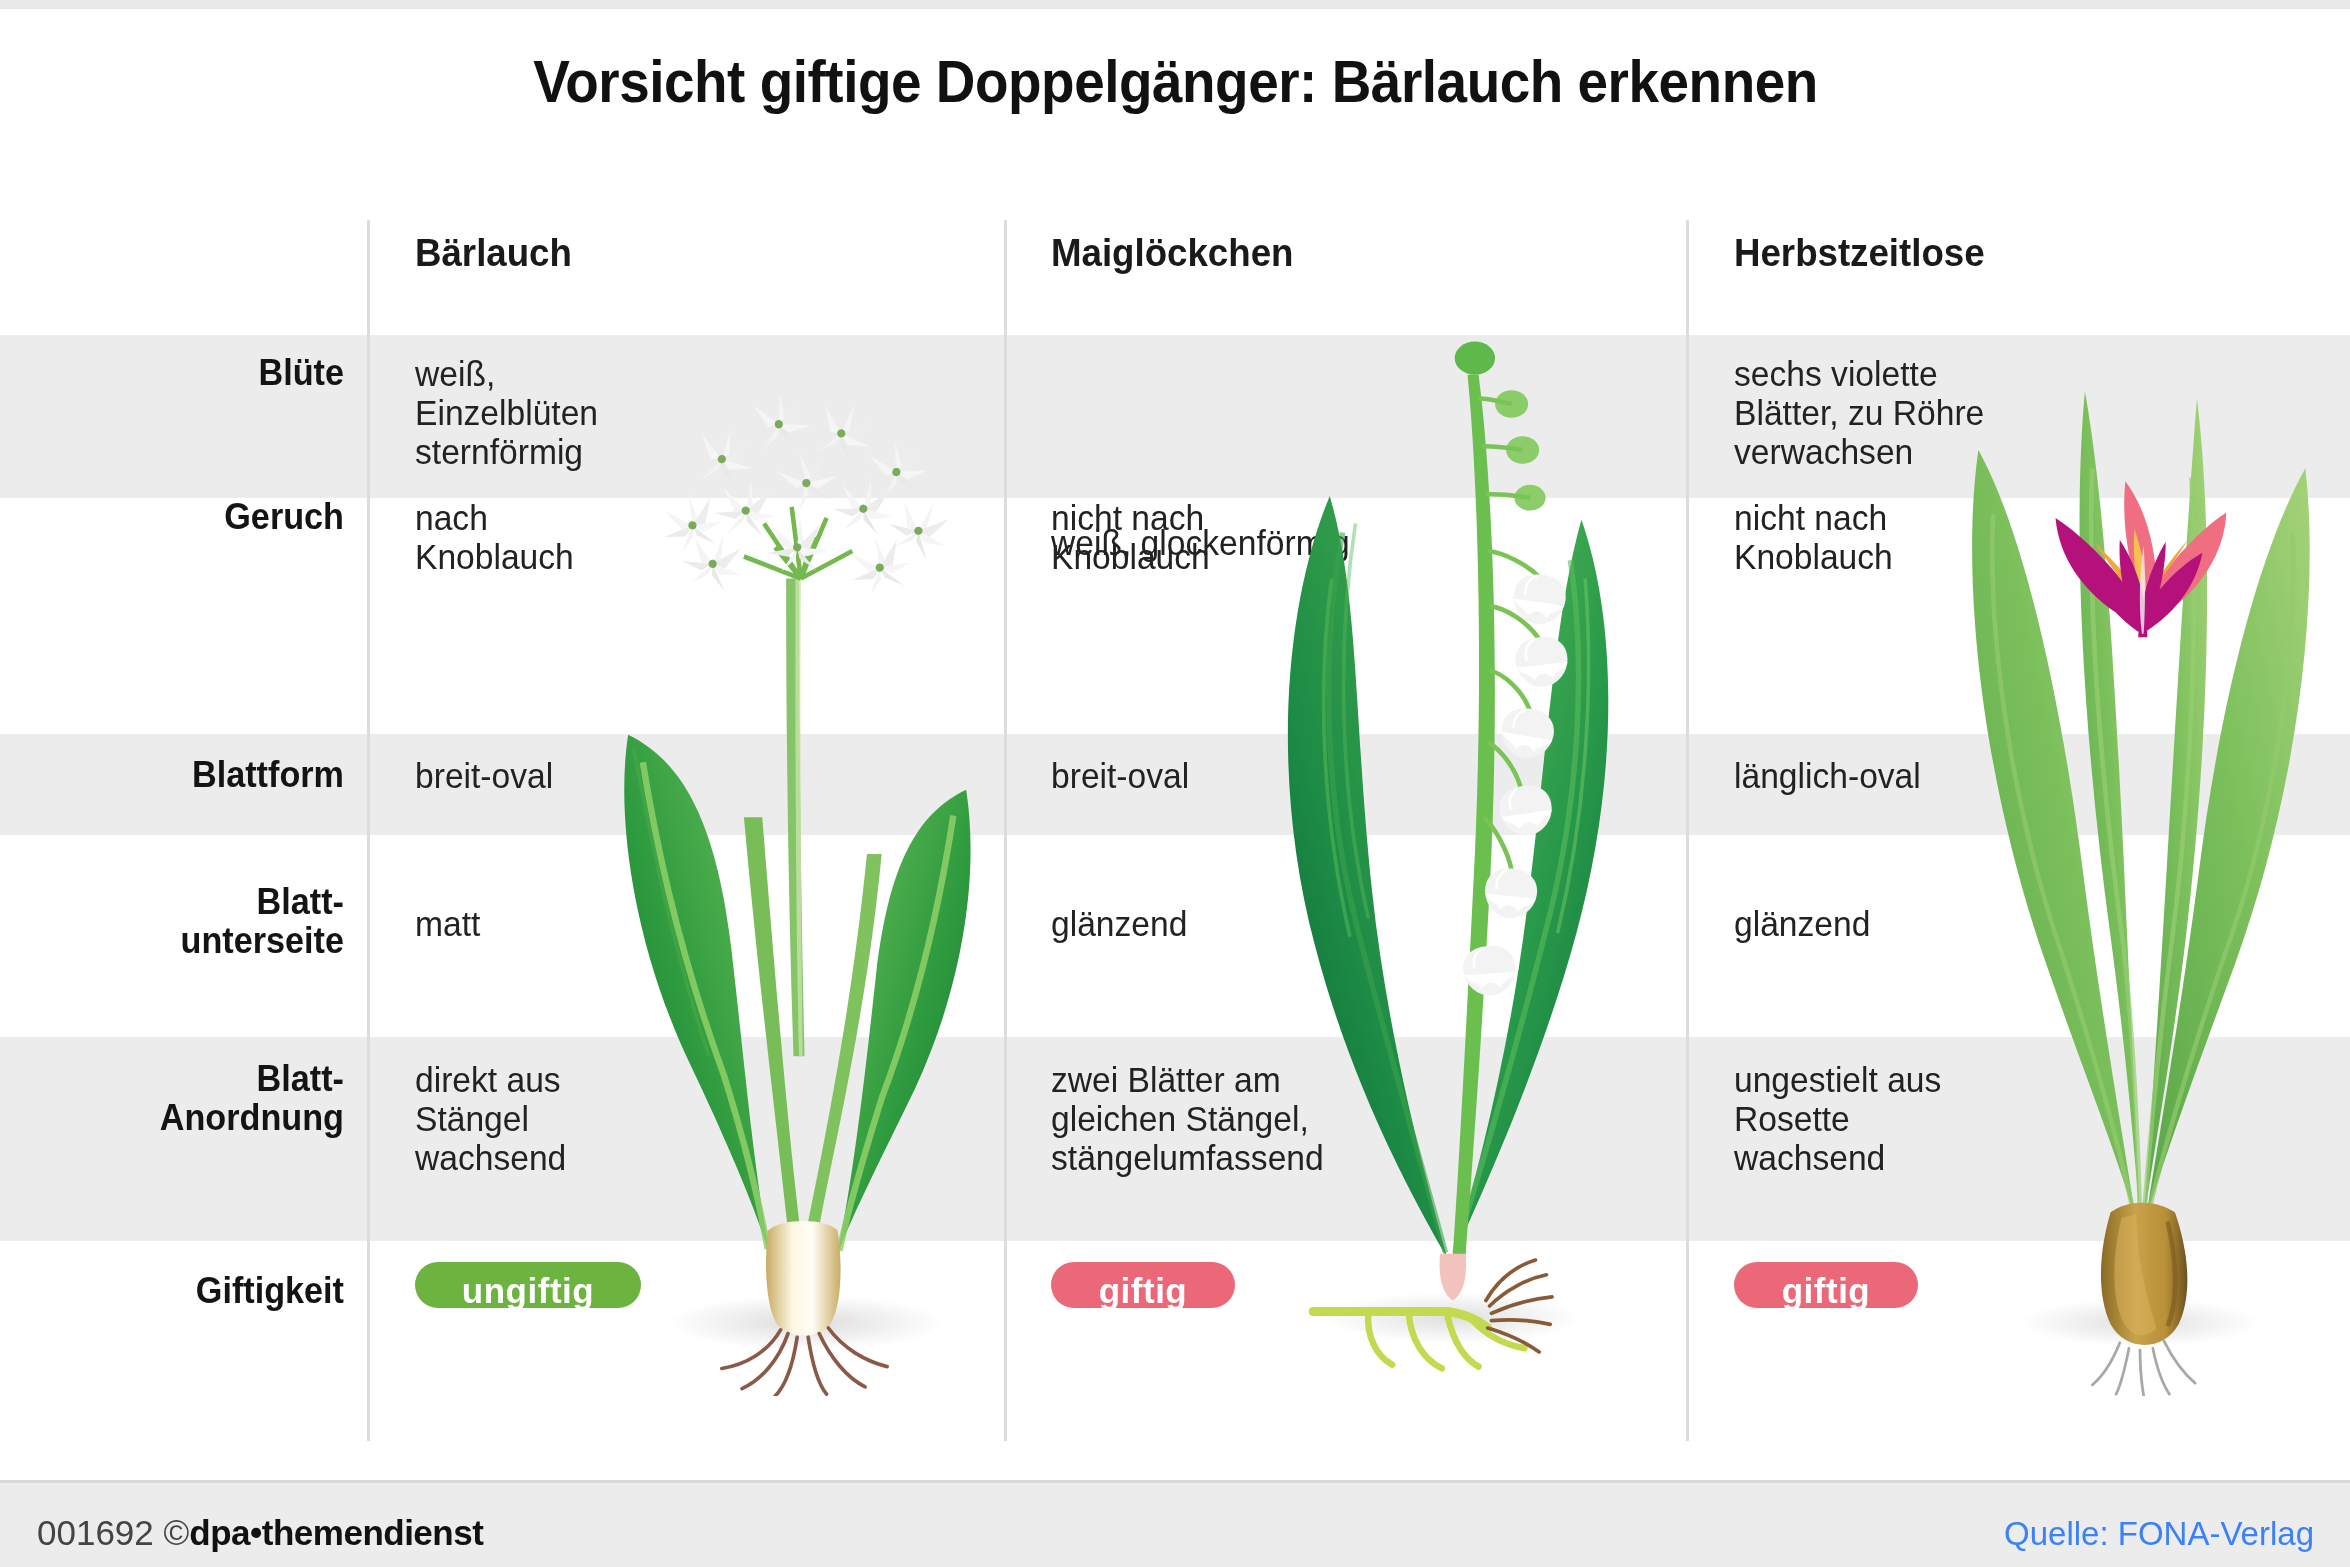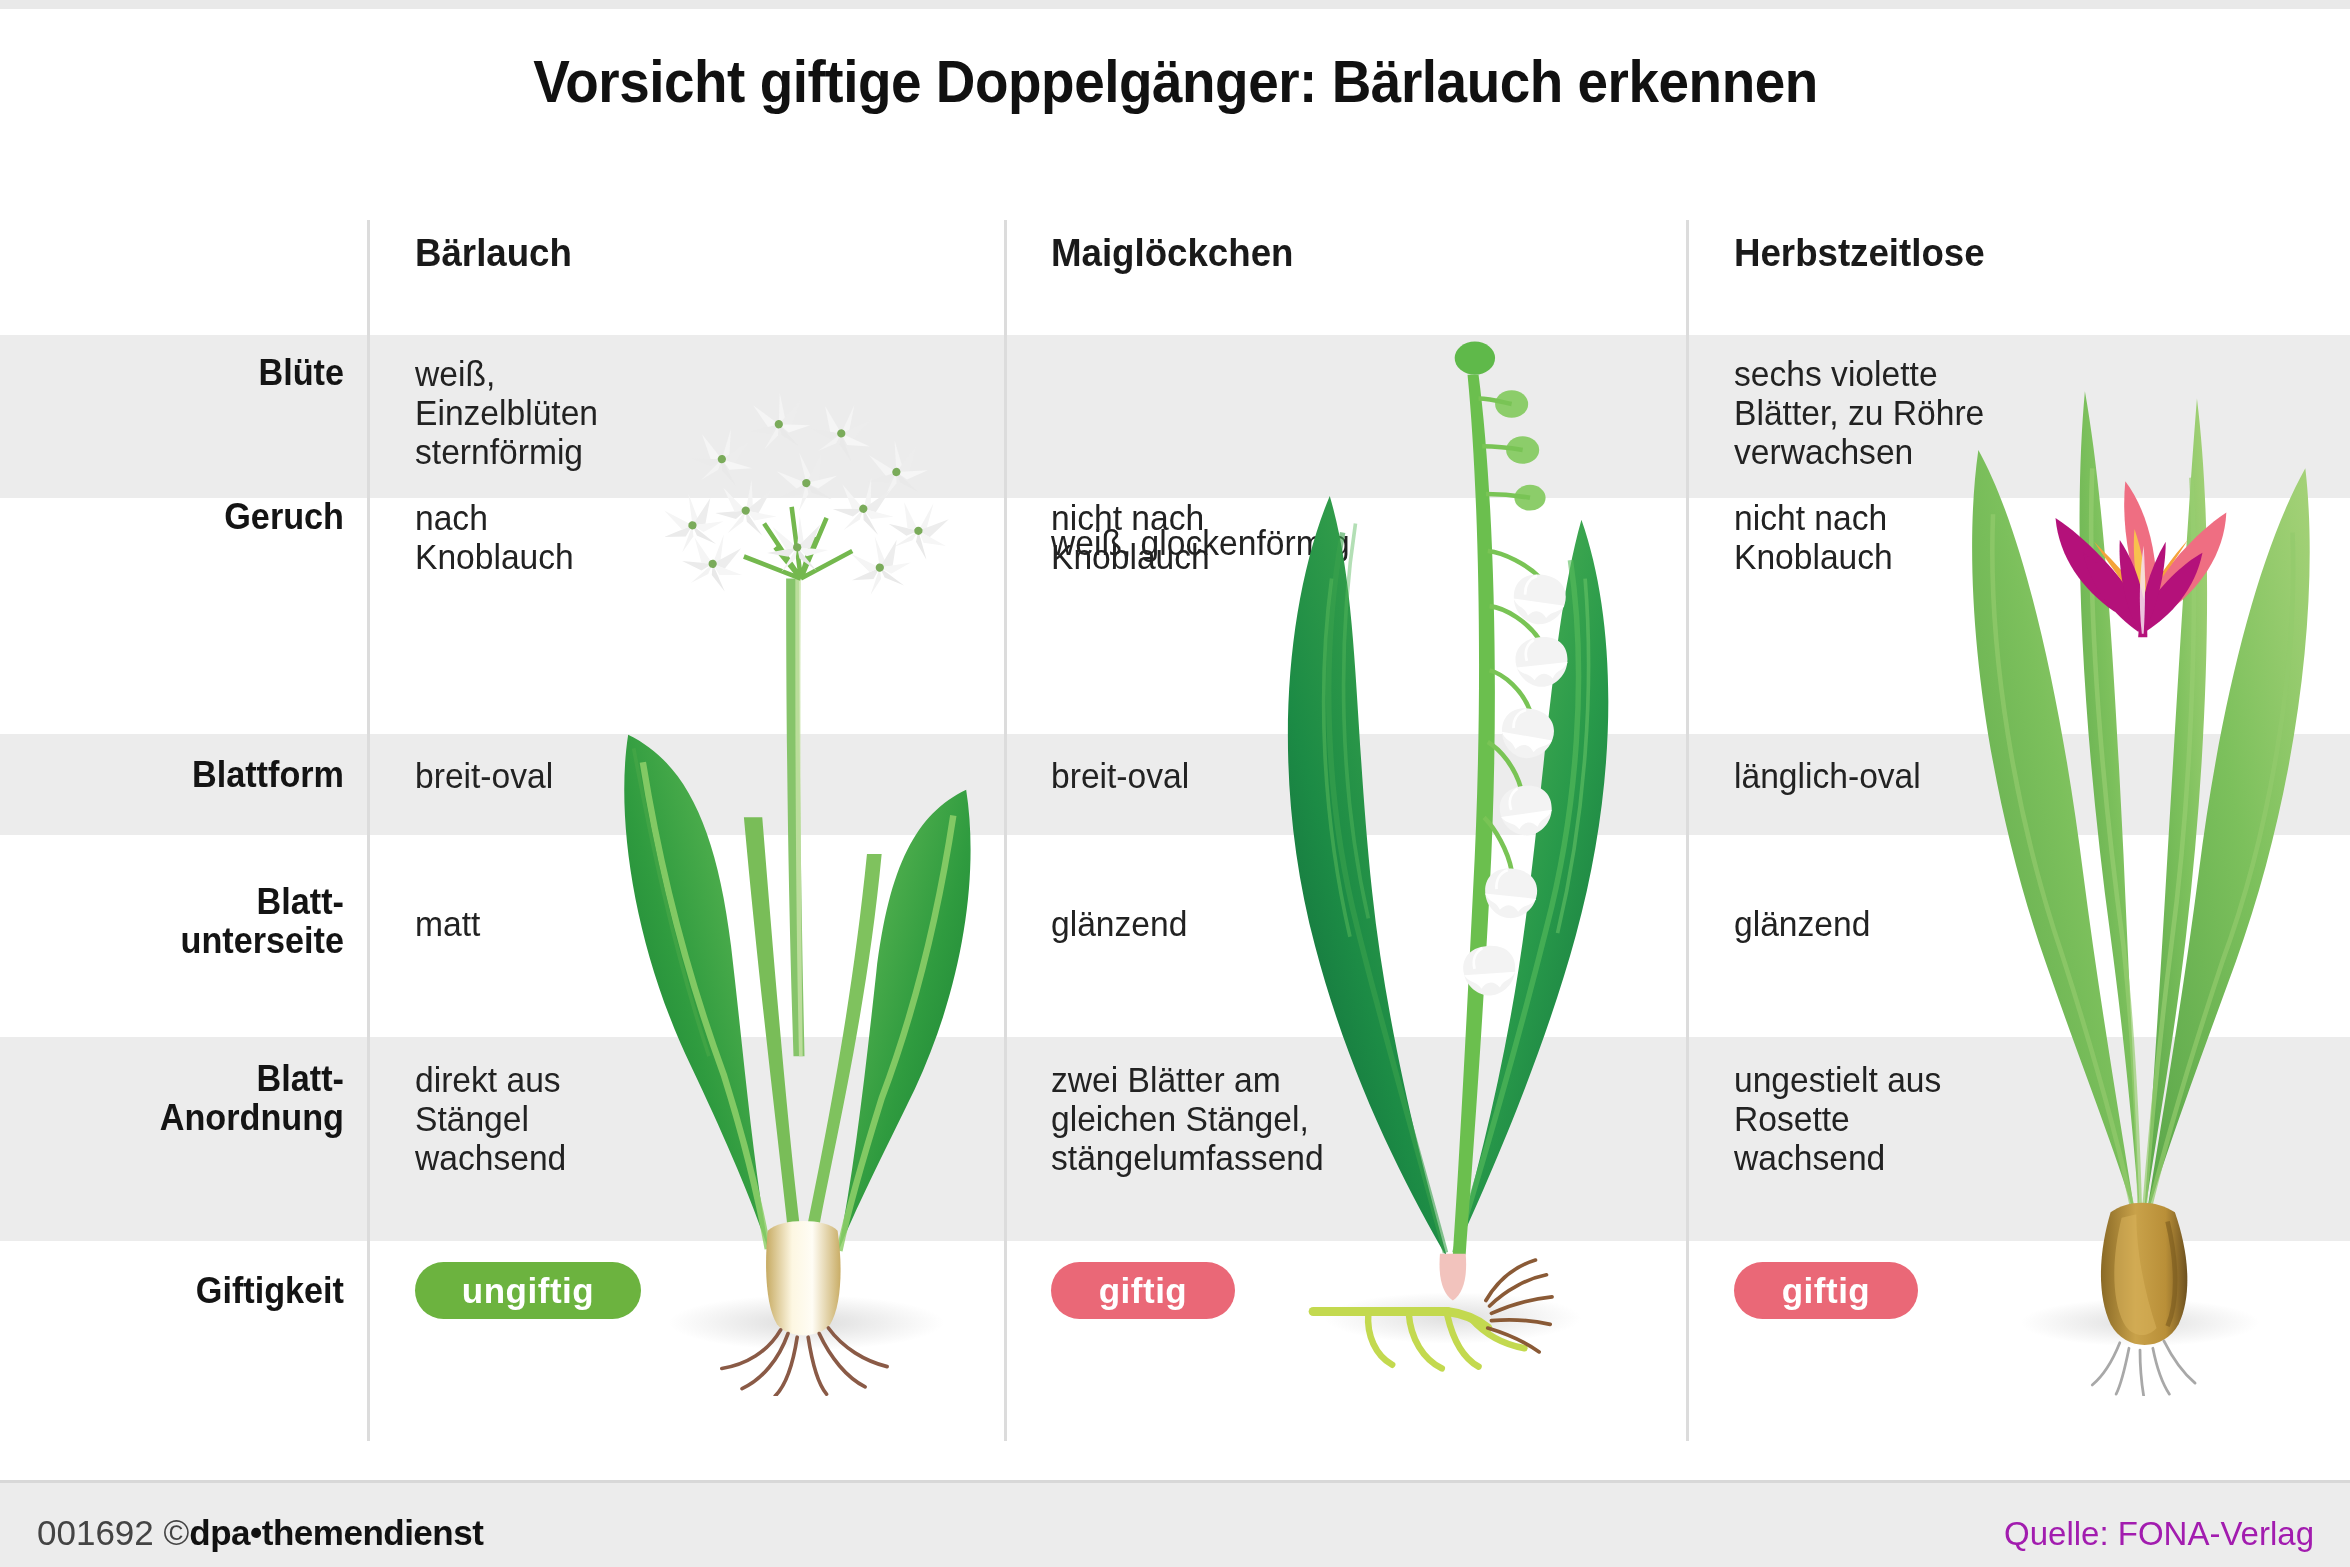--- a/index.html
+++ b/index.html
@@ -63,21 +63,21 @@
   .r2{top:287px;}  .r2c{top:287px;}
   .r3{top:545px;}  .r3c{top:545px;}
   .r4{top:672px;}  .r4c{top:693px;}
   .r5{top:849px;}  .r5c{top:849px;}
   .r6{top:1061px;} .r6c{top:1051px;}
   .r1c-single{top:312px;}
 
   .badge{
     position:absolute;
     border-radius:37px;
-    height:57px;line-height:57px;
+    height:46px;line-height:57px;
     text-align:center;
     color:#ffffff;font-size:35px;font-weight:bold;
     letter-spacing:0.5px;
   }
   .badge.ungiftig{left:415px;width:226px;background:#6cb33f;}
   .badge.giftig2{left:1051px;width:184px;background:#ea6877;}
   .badge.giftig3{left:1734px;width:184px;background:#ea6877;}
 
   
   .plant{position:absolute;}
@@ -91,21 +91,21 @@
   .footsep{position:absolute;left:0;top:1480px;width:2351px;height:2.8px;background:#d8d8d8;}
   .footer{position:absolute;left:0;top:1483px;width:2351px;height:84px;background:#ececec;}
   .foot-left{
     position:absolute;left:37px;top:1513px;
     font-size:35px;color:#333333;text-align:right;
   }
   .foot-left .num{font-weight:normal;color:#444;}
   .foot-left .dpa{font-weight:bold;color:#111;letter-spacing:-0.5px;}
   .foot-right{
     position:absolute;right:37px;top:1515px;
-    font-size:33px;color:#a21caf;
+    font-size:33px;color:#3b82f6;
   }
 </style>
 </head>
 <body>
 
 <div class="topbar"></div>
 
 <div class="title">Vorsicht giftige Doppelgänger: Bärlauch erkennen</div>
 
 <div class="table">

